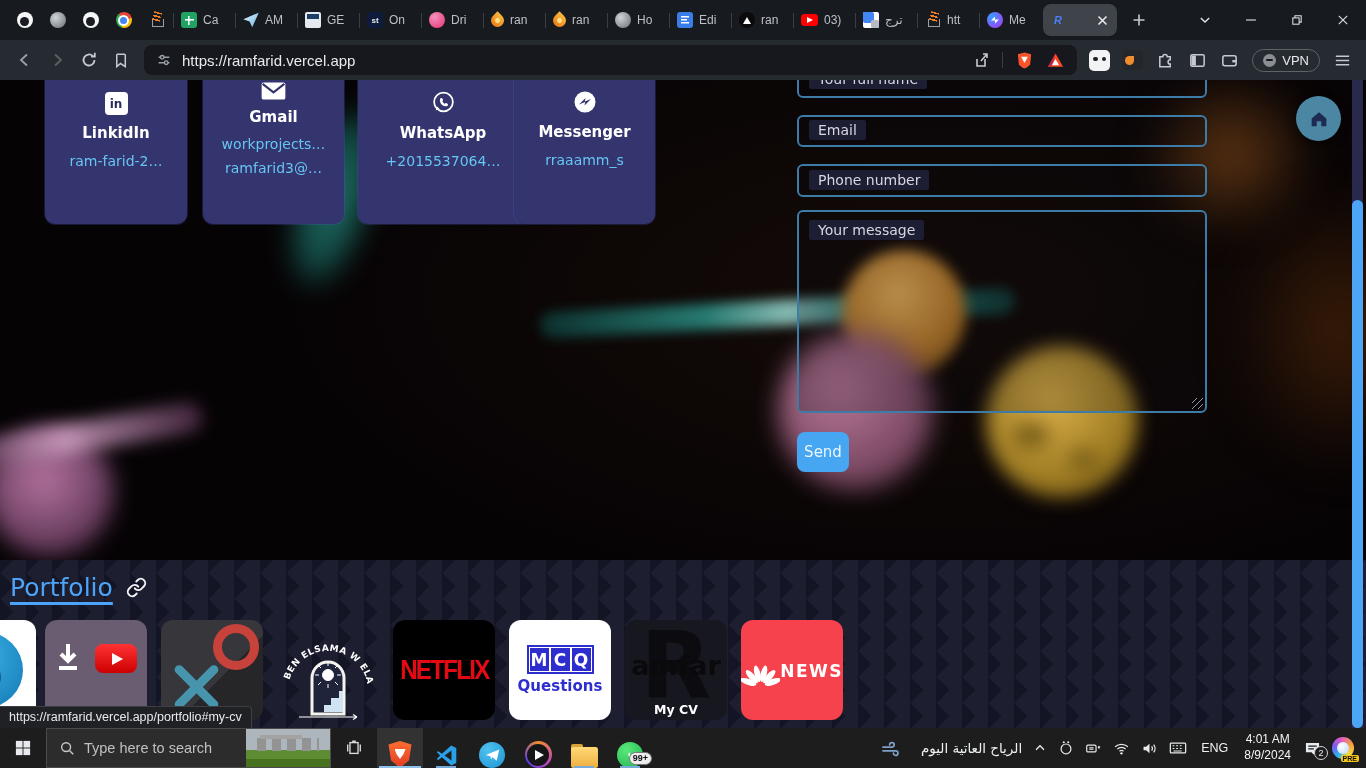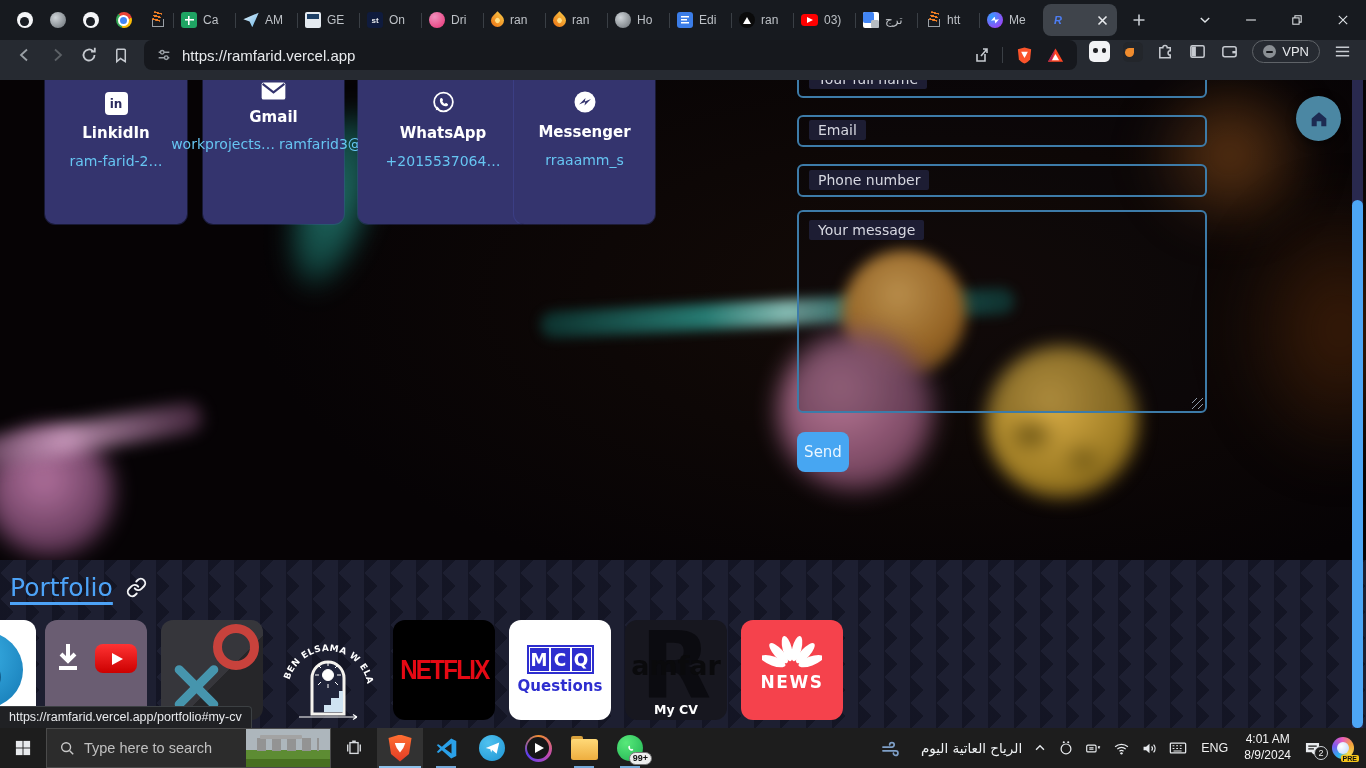--- a/index.html
+++ b/index.html
@@ -44,21 +44,21 @@
   .f-youtube{width:17px;height:12.5px;background:#f00;border-radius:3.5px}
   .f-youtube::after{content:"";border-left:6px solid #fff;border-top:3.5px solid transparent;border-bottom:3.5px solid transparent;margin-left:1px}
   .f-gtranslate{background:#fff;border-radius:2px}
   .f-gtranslate::before{content:"";position:absolute;left:0;top:0;width:11px;height:11px;background:#4285f4;border-radius:2px}
   .f-gtranslate::after{content:"";position:absolute;right:0;bottom:0;width:8px;height:8px;background:#b6bcc2;border-radius:1.5px}
   .f-messenger{background:radial-gradient(circle at 30% 30%,#31a0ff,#a33df5 85%)}
   .f-messenger::after{content:"";width:8px;height:7px;background:#fff;clip-path:polygon(0 60%,45% 0,55% 45%,100% 40%,55% 100%,45% 55%)}
   .f-rlogo{color:#4d7df2;font-weight:bold;font-style:italic;font-size:11px;border-radius:0}
 
   
-  .toolbar{height:40px;background:#262a31;display:flex;align-items:flex-start;padding:0 10px;gap:2px}
+  .toolbar{height:40px;background:#262a31;display:flex;align-items:center;padding:0 10px;gap:2px}
   .navbtn{width:30px;height:30px;border-radius:50%;display:flex;align-items:center;justify-content:center;flex:none}
   .urlbar{flex:1;height:30px;background:#16181d;border-radius:8px;display:flex;align-items:center;padding:0 12px;gap:10px;margin:0 6px;min-width:0}
   .url-text{color:#e8eaed;font-size:15px;white-space:nowrap;flex:1}
   .pill-right{display:flex;align-items:center;gap:12px}
   .pdiv{width:1px;height:16px;background:#3a3f45}
   .toolbar-right{display:flex;align-items:center;gap:13px;padding:0 4px}
   .ext-white{width:21px;height:21px;background:#f2f3f5;border-radius:5px;position:relative}
   .ext-white::before,.ext-white::after{content:"";position:absolute;top:7px;width:4.5px;height:4.5px;border-radius:50%;background:#202124}
   .ext-white::before{left:4px}.ext-white::after{right:4px}
   .ext-dark{width:20px;height:20px;background:#23262b;border-radius:5px;position:relative;overflow:hidden}
@@ -124,38 +124,38 @@
   .pfc4{left:393px;background:#000;display:flex;align-items:center;justify-content:center}
   .netflix-text{color:#e50914;font-weight:bold;font-size:28px;letter-spacing:-2px;transform:scaleX(.86);white-space:nowrap;font-family:"Liberation Sans",sans-serif}
   .pfc5{left:509px;background:#fff;display:flex;flex-direction:column;align-items:center;justify-content:center;gap:3px}
   .mcq-row{display:flex;gap:2px;background:#fff;border:2px solid #2e2ecf;padding:1px}
   .mcq-letter{background:#2e2ecf;color:#fff;font-weight:bold;font-size:17px;width:19px;height:23px;display:flex;align-items:center;justify-content:center}
   .mcq-sub{color:#2e2ecf;font-weight:bold;font-size:15px}
   .pfc6{left:625px;background:#17171f}
   .mycv-r{position:absolute;left:50%;top:46%;transform:translate(-50%,-50%);font-size:92px;font-weight:bold;color:#0b0b10;font-family:"DejaVu Sans",sans-serif}
   .mycv-text{position:absolute;left:0;right:0;top:30px;text-align:center;font-size:27px;font-weight:bold;color:#0a0a0c;letter-spacing:0}
   .mycv-cap{position:absolute;left:0;right:0;bottom:3px;text-align:center;color:#fff;font-weight:bold;font-size:12.5px}
-  .pfc7{left:741px;background:#f5424c;display:flex;flex-direction:column;align-items:center}
+  .pfc7{left:741px;background:#f5424c;display:flex;flex-direction:row;align-items:center}
   .nbc-news{color:#fff;font-weight:bold;font-size:17px;letter-spacing:1.5px;margin-top:2px}
 
   .status-tip{position:absolute;left:0;bottom:0;background:#202124;border:1px solid #3c4043;border-left:none;border-bottom:none;border-top-right-radius:4px;color:#e8eaed;font-size:12.5px;padding:3px 9px 4px;z-index:6;font-family:"Liberation Sans",sans-serif}
 
   .scrollbar{position:absolute;top:0;right:3px;width:11px;height:648px;background:#29294e;z-index:5}
   .scroll-thumb{position:absolute;left:0;top:120px;bottom:0;width:11px;background:#4da6f5;border-radius:6px}
 
   
   .taskbar{position:absolute;left:0;top:728px;width:1366px;height:40px;background:#1d1d1d;display:flex;align-items:stretch;z-index:10}
   .tb-btn{width:46px;display:flex;align-items:center;justify-content:center;flex:none;position:relative}
   .tb-search{width:285px;background:#2c2c2c;border:1px solid #4b4b4b;display:flex;align-items:center;gap:9px;padding-left:12px;position:relative;overflow:hidden;flex:none}
   .tb-search input{background:transparent;border:none;outline:none;color:#cfcfcf;font-size:14.5px;width:150px;font-family:inherit}
   .tb-search input::placeholder{color:#c0c0c0}
   .stonehenge{position:absolute;right:0;top:0;width:84px;height:38px;background:linear-gradient(#adb6bc 0 54%,#5d8c33 54% 78%,#47701f 78%)}
   .stonehenge::before{content:"";position:absolute;left:11px;top:9px;width:62px;height:13px;background:repeating-linear-gradient(90deg,#939393 0 9px,transparent 9px 15px)}
   .stonehenge::after{content:"";position:absolute;left:14px;top:6px;width:42px;height:4px;background:#a3a3a3;border-radius:1px}
-  .tb-app{width:46px;display:flex;align-items:center;justify-content:center;flex:none;position:relative}
+  .tb-app{width:46px;display:flex;align-items:flex-end;justify-content:center;flex:none;position:relative}
   .tb-app.running::after{content:"";position:absolute;bottom:0;left:13px;right:13px;height:2px;background:#76a9d8}
   .tb-app.active{background:#323232}
   .tb-app.active::after{content:"";position:absolute;bottom:0;left:2px;right:2px;height:2px;background:#8ec1ea}
   .wa-badge{position:absolute;right:1px;bottom:3px;background:#ededed;color:#111;font-size:9px;font-weight:bold;padding:0 3px;border-radius:8px;border:1px solid #777;line-height:11px}
   .tb-right{margin-left:auto;display:flex;align-items:center;gap:11px;padding-right:12px;color:#e6e9ec}
   .weather{display:flex;align-items:center;gap:21px}
   .weather-text{font-size:13.5px;color:#eef1f3;font-family:"DejaVu Sans",sans-serif}
   .tb-lang{font-size:12.5px;color:#f0f0f0;padding:0 3px}
   .tb-clock{text-align:center;font-size:12px;line-height:1.3;color:#f5f5f5;padding:0 2px}
   .notif{position:relative;display:flex;align-items:center}
@@ -402,21 +402,21 @@
       <span class="li-badge">in</span>
       <span class="cc-title">LinkidIn</span>
       <a class="cc-link">ram-farid-2…</a>
     </div>
     <div class="ccard" style="left:203px;width:141px;padding-top:46px;gap:8px">
       <svg width="25" height="18" viewBox="0 0 26 19">
           <rect x="0.5" y="0.5" width="25" height="18" rx="2" fill="#fff"></rect>
           <path d="M1.5 2 L13 11 L24.5 2" fill="none" stroke="#34346e" stroke-width="2.2"></path>
         </svg>
       <span class="cc-title">Gmail</span>
-      <div style="display:flex;flex-direction:row;align-items:center;gap:4px">
+      <div style="display:flex;flex-direction:column;align-items:center;gap:4px">
         <a class="cc-link">workprojects…</a>
         <a class="cc-link">ramfarid3@…</a>
       </div>
     </div>
     <div class="ccard" style="left:358px;width:170px;padding-top:54px">
       <svg width="25" height="25" viewBox="0 0 24 24">
           <circle cx="12" cy="11.5" r="9" fill="none" stroke="#fff" stroke-width="1.7"></circle>
           <path d="M4.5 19.5 L6 15.8 L8.4 18.4 Z" fill="#fff"></path>
           <path d="M8.8 8.4 c.4-1 1.8-1.1 2.2-.1 l.5 1.1 c.2.5-.2 1-.6 1.3 c.5 1.2 1.3 2 2.4 2.5 c.4-.5.9-1 1.4-.7 l1.1.6 c.9.5.7 1.8-.3 2.2 c-4 1.6-8.1-3.2-6.7-6.9 z" fill="#fff"></path>
         </svg>

